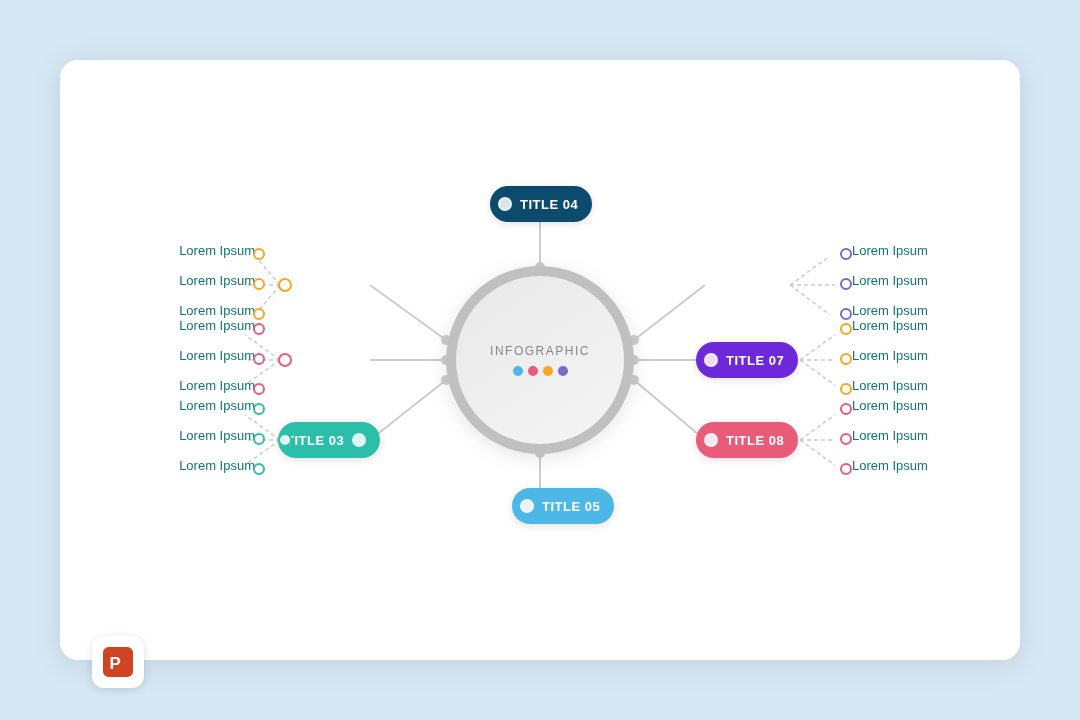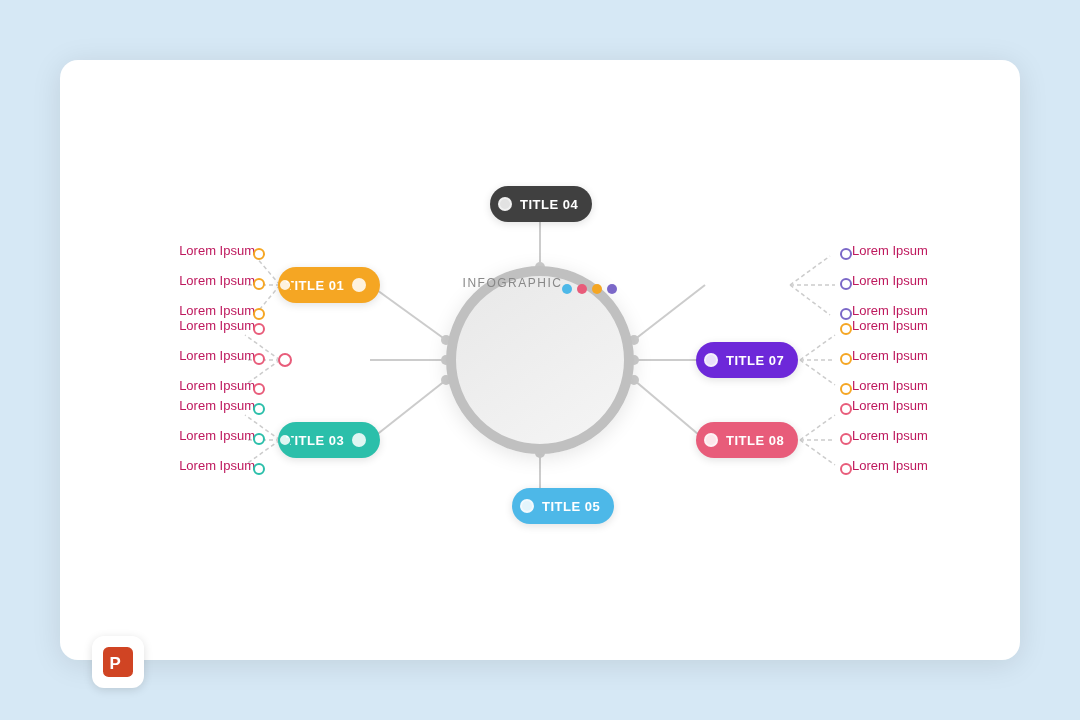--- a/index.html
+++ b/index.html
@@ -43,21 +43,22 @@
       position: absolute;
       left: 50%;
       top: 50%;
       transform: translate(-50%, -50%);
       width: 188px;
       height: 188px;
       border-radius: 50%;
       background: linear-gradient(145deg, #e8e8e8 0%, #f5f5f5 100%);
       border: 10px solid #c0c0c0;
       display: flex;
-      flex-direction: row;
+      flex-direction: column;
+      align-items: center;
       justify-content: center;
       z-index: 10;
       box-shadow: 0 4px 20px rgba(0,0,0,0.10);
     }
     .center-circle .subtitle {
       font-size: 12px;
       color: #888;
       letter-spacing: 1.5px;
       text-transform: uppercase;
       font-weight: 500;
@@ -118,21 +119,21 @@
       border-radius: 50%;
       background: rgba(255,255,255,0.85);
       margin-left: 8px;
       flex-shrink: 0;
     }
 
     
     .leaf-label {
       position: absolute;
       font-size: 13px;
-      color: #be185d;
+      color: #0f766e;
       white-space: nowrap;
       z-index: 5;
     }
     .leaf-dot {
       position: absolute;
       width: 12px;
       height: 12px;
       border-radius: 50%;
       border: 2.5px solid;
       background: #fff;
@@ -193,25 +194,20 @@
   <div class="center-circle">
     <span class="subtitle">INFOGRAPHIC</span>
     <div class="dots">
       <div class="dot" style="background:#4db8e8"></div>
       <div class="dot" style="background:#e85c7a"></div>
       <div class="dot" style="background:#f5a623"></div>
       <div class="dot" style="background:#7b68c8"></div>
     </div>
   </div>
 
-  <div class="branch-pill" style="background:#f5a623; left:218px; top:207px; flex-direction:row-reverse;">
-    <div class="pill-dot-right"></div>
-    <span>TITLE 01</span>
-
-  </div>
 
   <div style="position:absolute;left:218px;top:218px;width:14px;height:14px;border-radius:50%;background:rgba(255,255,255,0.85);z-index:7;border:2px solid #f5a623;"></div>
 
   <div class="leaf-label" style="right:765px;top:183px;">Lorem Ipsum</div>
   <div class="leaf-dot" style="right:755px;top:188px;border-color:#f5a623;"></div>
 
   <div class="leaf-label" style="right:765px;top:213px;">Lorem Ipsum</div>
   <div class="leaf-dot" style="right:755px;top:218px;border-color:#f5a623;"></div>
 
   <div class="leaf-label" style="right:765px;top:243px;">Lorem Ipsum</div>
@@ -236,21 +232,21 @@
 
   <div class="leaf-label" style="right:765px;top:338px;">Lorem Ipsum</div>
   <div class="leaf-dot" style="right:755px;top:343px;border-color:#2bbfaa;"></div>
 
   <div class="leaf-label" style="right:765px;top:368px;">Lorem Ipsum</div>
   <div class="leaf-dot" style="right:755px;top:373px;border-color:#2bbfaa;"></div>
 
   <div class="leaf-label" style="right:765px;top:398px;">Lorem Ipsum</div>
   <div class="leaf-dot" style="right:755px;top:403px;border-color:#2bbfaa;"></div>
 
-  <div class="branch-pill" style="background:#404040; left:430px; top:126px;">
+  <div class="branch-pill" style="background:#0c4a6e; left:430px; top:126px;">
     <div class="pill-dot" style="background:rgba(255,255,255,0.85);border:2px solid rgba(255,255,255,0.5);"></div>
     <span>TITLE 04</span>
   </div>
 
   <div class="branch-pill" style="background:#4db8e8; left:452px; top:428px;">
     <div class="pill-dot" style="background:rgba(255,255,255,0.85);border:2px solid rgba(255,255,255,0.5);"></div>
     <span>TITLE 05</span>
   </div>
 
 

